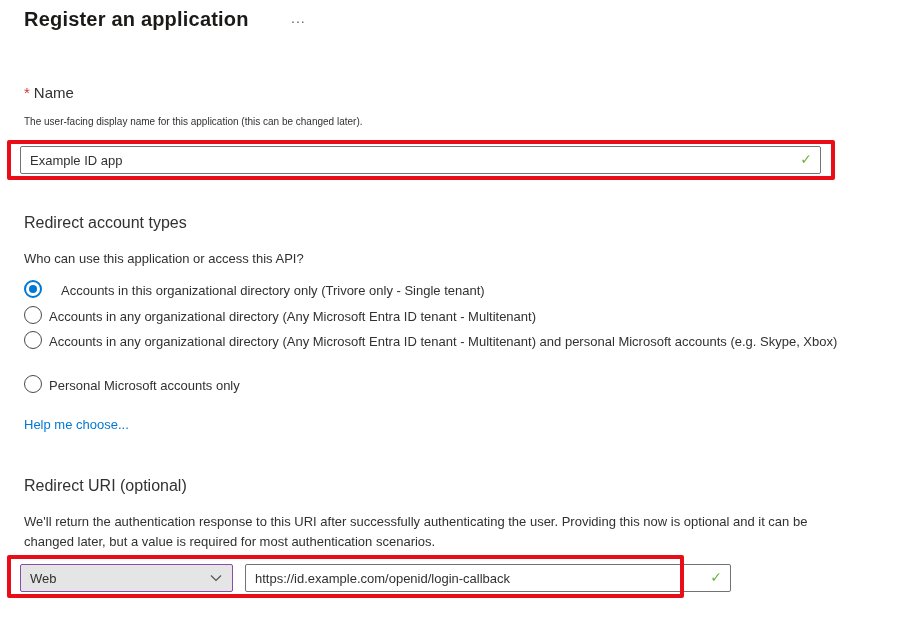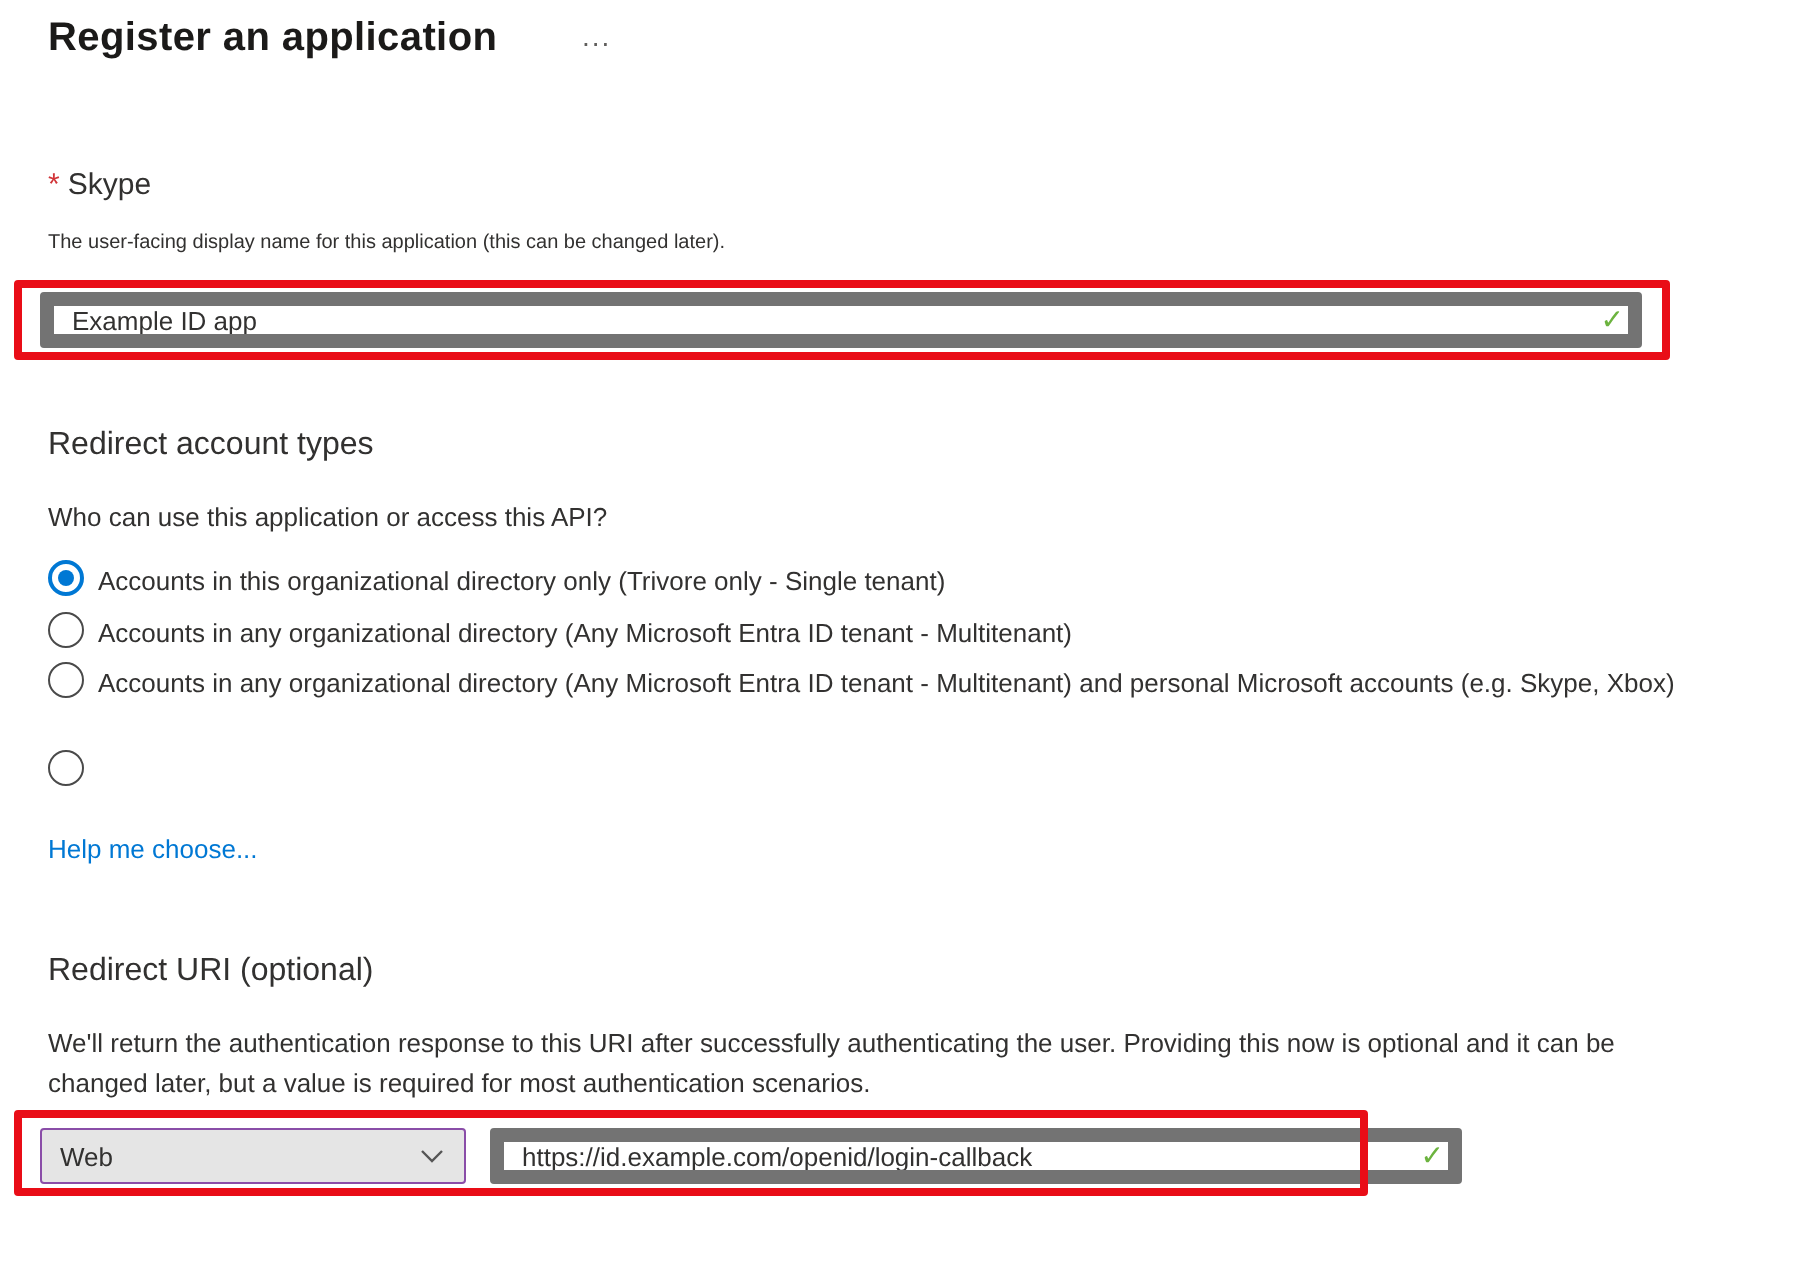--- a/index.html
+++ b/index.html
@@ -33,21 +33,21 @@
   .annotation-box {
     border: 4px solid #e90d17;
     border-radius: 2px;
     pointer-events: none;
     z-index: 5;
   }
   .annotation-box.box1 { left: 7px; top: 140px; width: 828px; height: 40px; }
   .annotation-box.box2 { left: 7px; top: 555px; width: 677px; height: 43px; }
 
   .text-input {
-    border: 7px solid #737373;
+    border: 1px solid #737373;
     border-radius: 2px;
     font-family: "Liberation Sans", sans-serif;
     font-size: 13px;
     color: #323130;
     outline: none;
     background: #fff;
   }
   .input-wrap { z-index: 1; }
   .input-wrap .text-input { width: 100%; height: 100%; padding: 0 28px 0 9px; }
   .valid-check {
@@ -85,21 +85,21 @@
     transform: translate(-50%, -50%);
     border-radius: 50%;
     background: #0078d4;
   }
   .radio-label {
     font-size: 13px; line-height: 19px;
     margin-left: 7px; margin-top: 1px;
     max-width: 826px;
     color: #323130;
   }
-  .radio-1 { top: 280px; }
+  .radio-1 { top: 280px; gap: 12px; }
   .radio-2 { top: 306px; }
   .radio-3 { top: 331px; }
   .radio-4 { top: 375px; }
 
   .help-link {
     left: 24px; top: 417px;
     font-size: 13px; color: #0078d4;
     text-decoration: none; cursor: pointer;
   }
 
@@ -126,21 +126,21 @@
 
   .uri-input-wrap { left: 245px; top: 564px; width: 486px; height: 28px; z-index: 1; }
 </style>
 </head>
 <body>
 
 <h1 class="abs page-title">Register an application</h1>
 <div class="abs ellipsis-menu">...</div>
 
 <div class="abs name-label">
-  <span class="required-star">*</span><span>Skype</span>
+  <span class="required-star">*</span><span>Name</span>
 </div>
 <div class="abs name-desc">The user-facing display name for this application (this can be changed later).</div>
 
 <div class="abs input-wrap name-input-wrap">
   <input class="text-input" type="text" value="Example ID app" style="">
   <span class="valid-check">✓</span>
 </div>
 <div class="abs annotation-box box1"></div>
 
 <div class="abs section-heading sat-heading">Redirect account types</div>
@@ -153,20 +153,21 @@
 <div class="abs radio-row radio-2">
   <span class="radio-circle"></span>
   <span class="radio-label">Accounts in any organizational directory (Any Microsoft Entra ID tenant - Multitenant)</span>
 </div>
 <div class="abs radio-row radio-3">
   <span class="radio-circle"></span>
   <span class="radio-label">Accounts in any organizational directory (Any Microsoft Entra ID tenant - Multitenant) and personal Microsoft accounts (e.g. Skype, Xbox)</span>
 </div>
 <div class="abs radio-row radio-4">
   <span class="radio-circle"></span>
+  <span class="radio-label">Personal Microsoft accounts only</span>
 </div>
 
 <a class="abs help-link">Help me choose...</a>
 
 <div class="abs section-heading redirect-heading">Redirect URI (optional)</div>
 <div class="abs redirect-desc">We'll return the authentication response to this URI after successfully authenticating the user. Providing this now is optional and it can be changed later, but a value is required for most authentication scenarios.</div>
 
 <div class="abs platform-select">
   <span class="select-value">Web</span>
   <svg class="chevron-down" width="12" height="8" viewBox="0 0 12 8">

